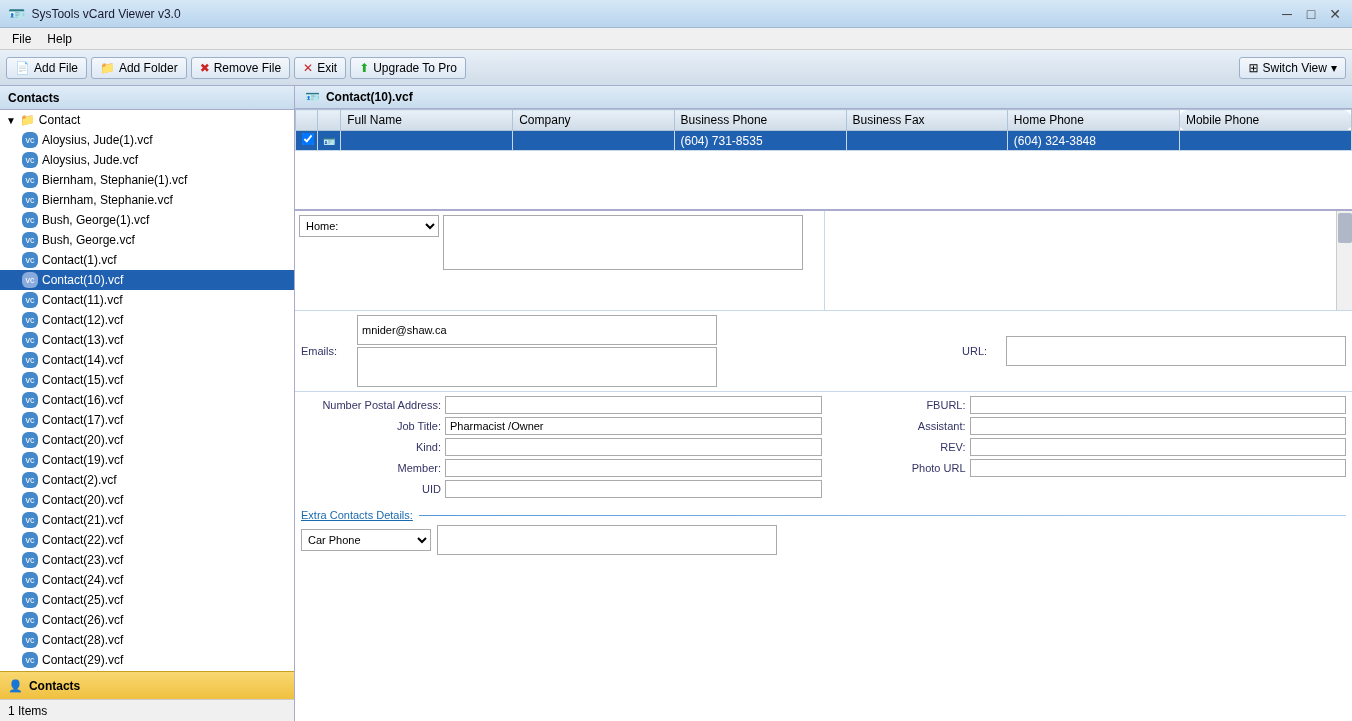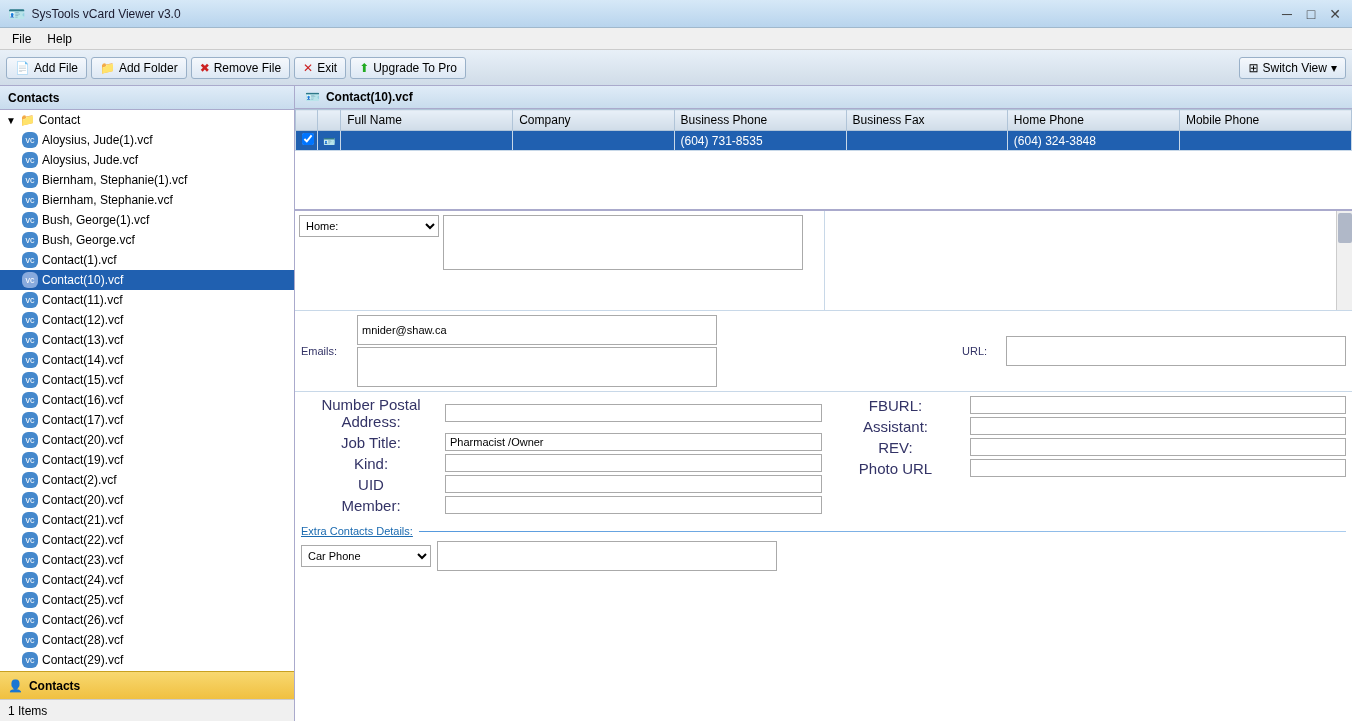--- a/index.html
+++ b/index.html
@@ -179,21 +179,21 @@
       padding: 1px 2px;
     }
 
     .fields-grid {
       display: grid;
       grid-template-columns: 1fr 1fr;
       gap: 2px 4px;
       padding: 4px 6px;
     }
     .field-row { display: flex; align-items: center; gap: 4px; margin-bottom: 3px; }
-    .field-label { color: #336; font-size: 15px; width: 140px; text-align: center; }
+    .field-label { color: #336; font-size: 11px; width: 140px; text-align: right; }
     .field-input { border: 1px solid #aaa; background: #fff; height: 18px; font-size: 11px; padding: 1px 4px; flex: 1; }
 
     .extra-section { padding: 4px 6px; }
     .extra-row { display: flex; align-items: center; gap: 6px; margin-top: 4px; }
 
     .vcf-icon { display: inline-block; width: 16px; height: 16px; background: #4488cc; color: #fff; font-size: 9px; text-align: center; line-height: 16px; border-radius: 6px; }
 
     ::-webkit-scrollbar { width: 14px; height: 14px; }
     ::-webkit-scrollbar-track { background: #f0f0f0; }
     ::-webkit-scrollbar-thumb { background: #b0b8c8; border: 2px solid #f0f0f0; }
@@ -387,21 +387,21 @@
       <table id="vcf-table">
         <thead>
           <tr>
             <th class="checkbox-col"></th>
             <th class="icon-col"></th>
             <th style="width:160px;">Full Name</th>
             <th style="width:150px;">Company</th>
             <th style="width:160px;">Business Phone</th>
             <th style="width:150px;">Business Fax</th>
             <th style="width:160px;">Home Phone</th>
-            <th style="width:160px;">Mobile Phone</th>
+            <th style="width:160px;border-radius:9px;">Mobile Phone</th>
           </tr>
         </thead>
         <tbody>
           <tr class="selected-row">
             <td class="checkbox-col"><input type="checkbox" checked="" style="width: 12px; height: 12px;"></td>
             <td class="icon-col"><span style="color:#88aaff;font-size:10px;">🪪</span></td>
             <td></td>
             <td></td>
             <td>(604) 731-8535</td>
             <td></td>
@@ -454,25 +454,25 @@
           </div>
           <div class="field-row">
             <span class="field-label">Job Title:</span>
             <input type="text" class="field-input" value="Pharmacist /Owner" style="">
           </div>
           <div class="field-row">
             <span class="field-label">Kind:</span>
             <input type="text" class="field-input" style="">
           </div>
           <div class="field-row">
+            <span class="field-label">Member:</span>
+            <input type="text" class="field-input" style="">
+          </div>
+          <div class="field-row">
             <span class="field-label">UID</span>
-            <input type="text" class="field-input" style="">
-          </div>
-          <div class="field-row">
-            <span class="field-label">Member:</span>
             <input type="text" class="field-input" style="">
           </div>
         </div>
 
         <div>
           <div class="field-row">
             <span class="field-label">FBURL:</span>
             <input type="text" class="field-input" style="">
           </div>
           <div class="field-row">

